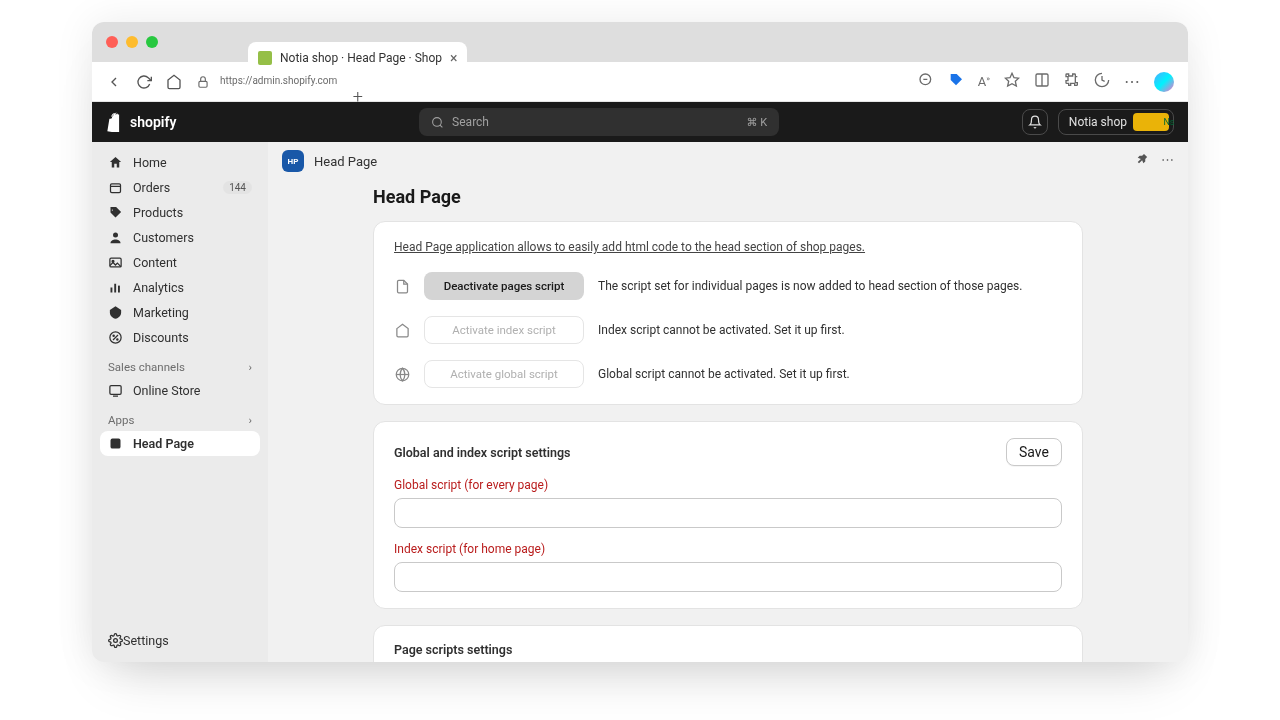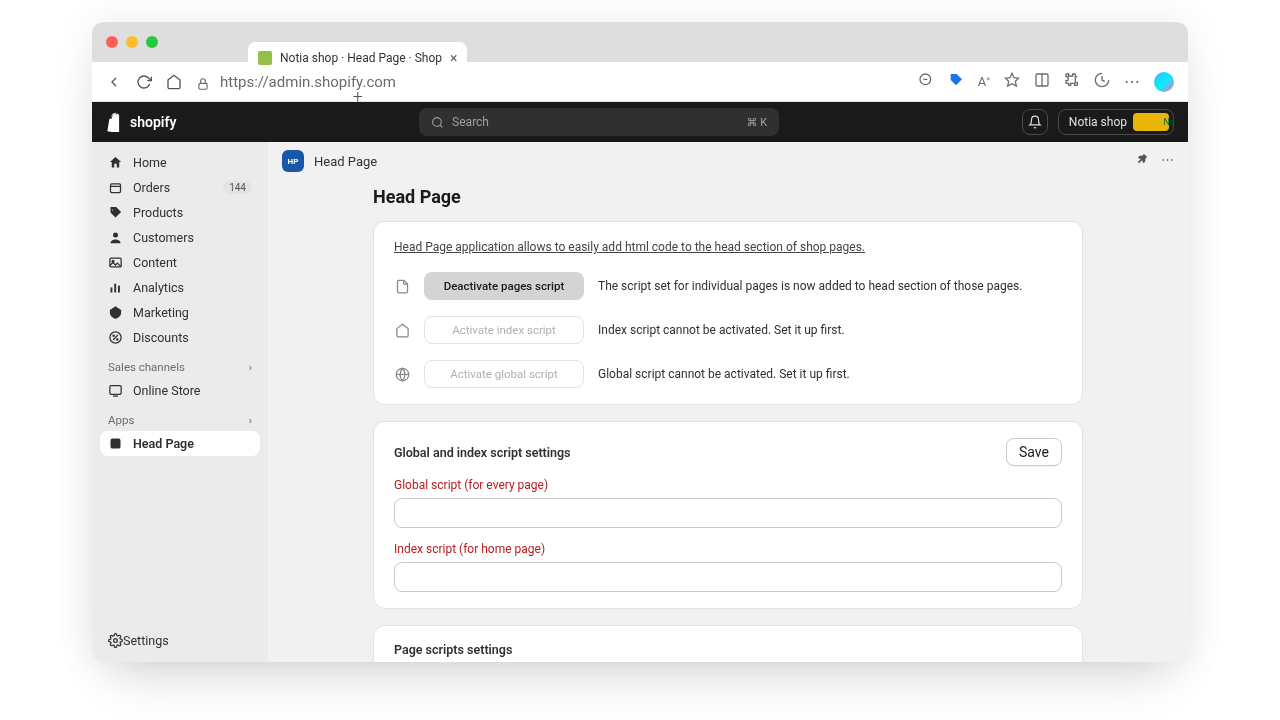--- a/index.html
+++ b/index.html
@@ -10,21 +10,21 @@
 .dot{width:12px;height:12px;border-radius:50%;}
 .dot.red{background:#ff5f57;}.dot.yellow{background:#febc2e;}.dot.green{background:#28c840;}
 .tab-strip{display:flex;align-items:center;margin-left:90px;gap:12px;flex-direction:column;}
 .titlebar-icon{color:#6b6b6b;display:flex;align-items:center;}
 .browser-tab{display:flex;align-items:center;gap:8px;background:#fff;height:32px;padding:0 10px;border-radius:8px 8px 0 0;margin-top:8px;font-size:12px;color:#333;}
 .browser-tab .favicon{width:14px;height:14px;background:#95bf47;border-radius:2px;position:relative;}
 .tab-close{color:#666;font-size:14px;cursor:pointer;}
 .new-tab{color:#555;font-size:18px;font-weight:300;}
 .urlbar{height:40px;background:#fff;border-bottom:1px solid #e5e5e5;display:flex;align-items:center;padding:0 14px;gap:14px;}
 .urlbar .nav-icon{color:#555;display:flex;align-items:center;}
-.url-input{flex:1;display:flex;align-items:flex-end;gap:10px;color:#6b6b6b;font-size:15px;}
+.url-input{flex:1;display:flex;align-items:flex-start;gap:10px;color:#6b6b6b;font-size:10px;}
 .url-right{display:flex;align-items:center;gap:14px;color:#6b6b6b;}
 .copilot{width:20px;height:20px;border-radius:50%;background:linear-gradient(135deg,#4facfe,#00f2fe,#ff6ec4);}
 
 .shopify-top{height:40px;background:#1a1a1a;display:flex;align-items:center;padding:0 14px;color:#fff;}
 .shopify-logo{display:flex;align-items:center;gap:6px;font-weight:600;font-size:14px;}
 .shopify-logo svg{fill:#fff}
 .search-box{margin-left:auto;margin-right:auto;background:#303030;border-radius:8px;height:28px;width:360px;display:flex;align-items:center;padding:0 12px;color:#a0a0a0;font-size:12px;}
 .search-box .kb{margin-left:auto;font-size:11px;}
 .top-right{display:flex;align-items:flex-end;gap:10px;font-size:12px;}
 .notif{width:26px;height:26px;border:1px solid #4a4a4a;border-radius:8px;display:flex;align-items:center;justify-content:center;color:#e0e0e0;}

